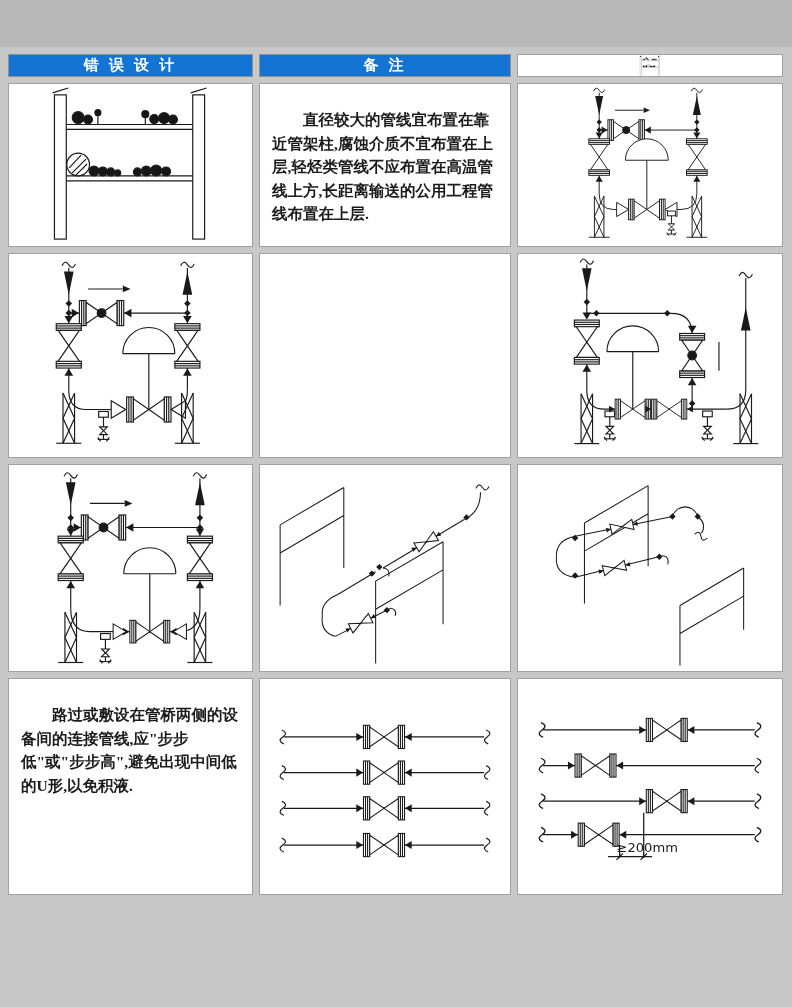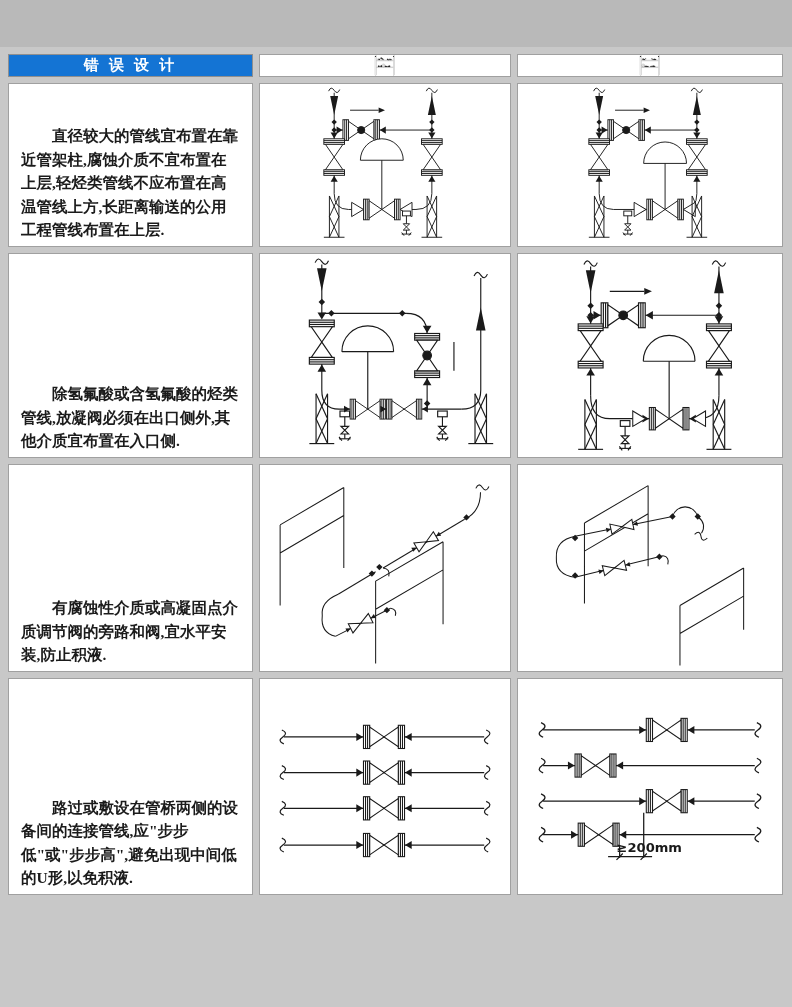--- a/index.html
+++ b/index.html
@@ -21,25 +21,24 @@
     display:flex;align-items:center;justify-content:center;
     background:var(--header_bg,#1474d4);
     color:var(--header_text,#ffffff);
     font-weight:bold;font-size:15px;letter-spacing:3px;
     border:1px solid #8f8f8f;
   }
   .cell{
     background:var(--cell_bg,#ffffff);
     border:1px solid #a0a0a0;
     overflow:hidden;
-    font-weight:bold;
   }
   .note-cell{
-    padding:4px 12px;
-    display:flex;flex-direction:column;justify-content:flex-end;
+    padding:24px 12px;
+    display:flex;flex-direction:column;justify-content:flex-start;
     font-family:"Liberation Serif","DejaVu Serif",serif;
     font-size:15.5px;font-weight:600;line-height:1.52;color:#1b1b1b;
   }
   .note-cell p{margin:0;}
   .indent{text-indent:2em;}
   svg.diagram{width:100%;height:100%;display:block;}
 </style>
 </head>
 <body>
 
@@ -101,20 +100,21 @@
     <line x1="-6" y1="31" x2="6" y2="31"></line>
     <path d="M -6 29 l 3 4 M 6 29 l -3 4"></path>
   </g>
 </defs>
 </svg>
 
 <div class="page">
   <div class="grid">
 
     <div class="hcell">错 误 设 计</div>
+    <div class="hcell">备  注</div>
 
     <div class="cell">
       <svg class="diagram" viewBox="0 0 246 162" stroke="#1a1a1a" stroke-width="1.2" fill="none">
         <rect x="46" y="10" width="12" height="146" fill="#fff"></rect>
         <rect x="186" y="10" width="12" height="146" fill="#fff"></rect>
         <path d="M 44 8 l 16 -5 M 184 8 l 16 -5"></path>
         <line x1="58" y1="40" x2="186" y2="40"></line>
           <line x1="58" y1="45" x2="186" y2="45"></line>
         <line x1="58" y1="92" x2="186" y2="92"></line>
           <line x1="58" y1="97" x2="186" y2="97"></line>
@@ -248,21 +248,20 @@
         <use href="#ctri" transform="translate(106,158)"></use>
         <use href="#ctri" transform="translate(183,158) rotate(180)"></use>
         <use href="#drn" transform="translate(98,158)"></use>
         <use href="#trestle" transform="translate(62,141)"></use>
           <use href="#trestle" transform="translate(185,141)"></use>
         <use href="#dot" transform="translate(62,58)"></use>
           <use href="#dot" transform="translate(185,58)"></use>
       </svg>
     </div>
     <div class="cell note-cell">
-      <p class="indent">除氢氟酸或含氢氟酸的烃类管线,放凝阀必须在出口侧外,其他介质宜布置在入口侧.</p>
     </div>
 
     <div class="cell">
       <svg class="diagram" viewBox="0 0 252 212" stroke="#1a1a1a" stroke-width="1.2" fill="none">
         <use href="#sq" transform="translate(60,9)"></use>
         <line x1="60" y1="11" x2="60" y2="62"></line>
         <use href="#arrD" transform="translate(60,15)"></use>
           <use href="#dot" transform="translate(60,50)"></use>
         <line x1="60" y1="62" x2="148" y2="62"></line>
         <use href="#dot" transform="translate(70,62)"></use>
@@ -316,23 +315,20 @@
         <use href="#gvh" transform="translate(146,172) scale(0.9)"></use>
         <use href="#ctri" transform="translate(108,172) scale(0.9)"></use>
         <use href="#ctri" transform="translate(184,172) rotate(180) scale(0.9)"></use>
         <use href="#drn" transform="translate(100,172)"></use>
         <use href="#trestle" transform="translate(64,152)"></use>
           <use href="#trestle" transform="translate(198,152)"></use>
         <use href="#dot" transform="translate(64,64)"></use>
           <use href="#dot" transform="translate(198,64)"></use>
       </svg>
     </div>
-    <div class="cell note-cell">
-      <p class="indent">有腐蚀性介质或高凝固点介质调节阀的旁路和阀,宜水平安装,防止积液.</p>
-    </div>
 
     <div class="cell">
       <svg class="diagram" viewBox="0 0 252 220" stroke="#1a1a1a" stroke-width="1.1" fill="none">
         <g>
           <path d="M 14 64 L 82 24 M 14 94 L 82 54 M 14 64 L 14 150 M 82 24 L 82 110"></path>
           <path d="M 116 124 L 188 82 M 116 154 L 188 112 M 116 124 L 116 212 M 188 82 L 188 170"></path>
         </g>
         <use href="#sq" transform="translate(230,25)"></use>
         <path d="M 228 29 Q 228 50 211 58"></path>
         <use href="#dot" transform="translate(213,56)"></use>

